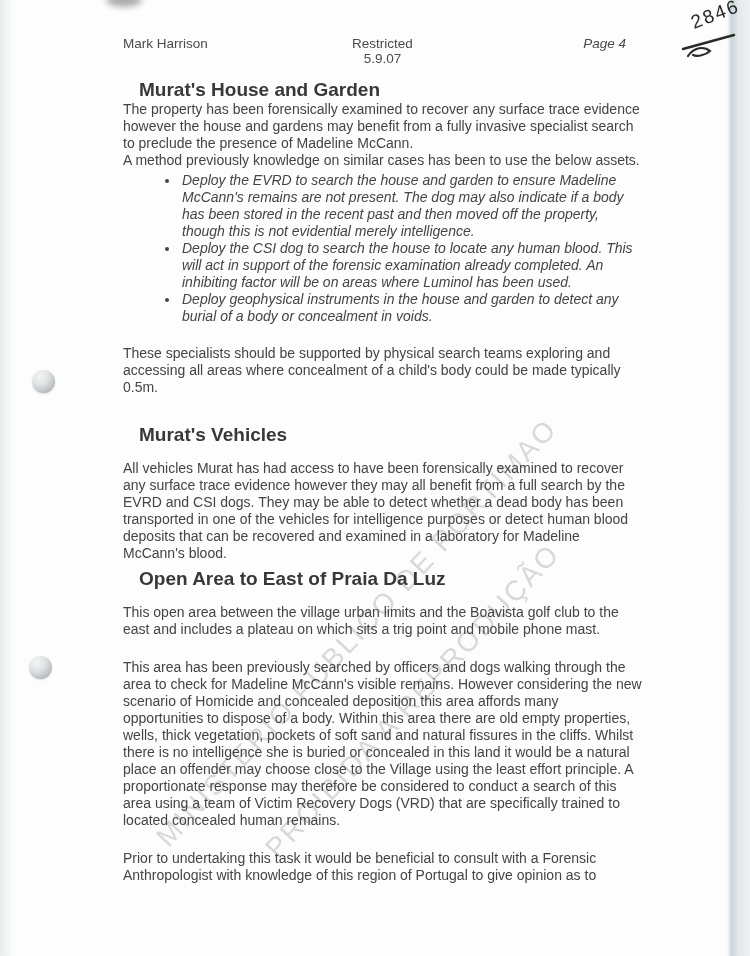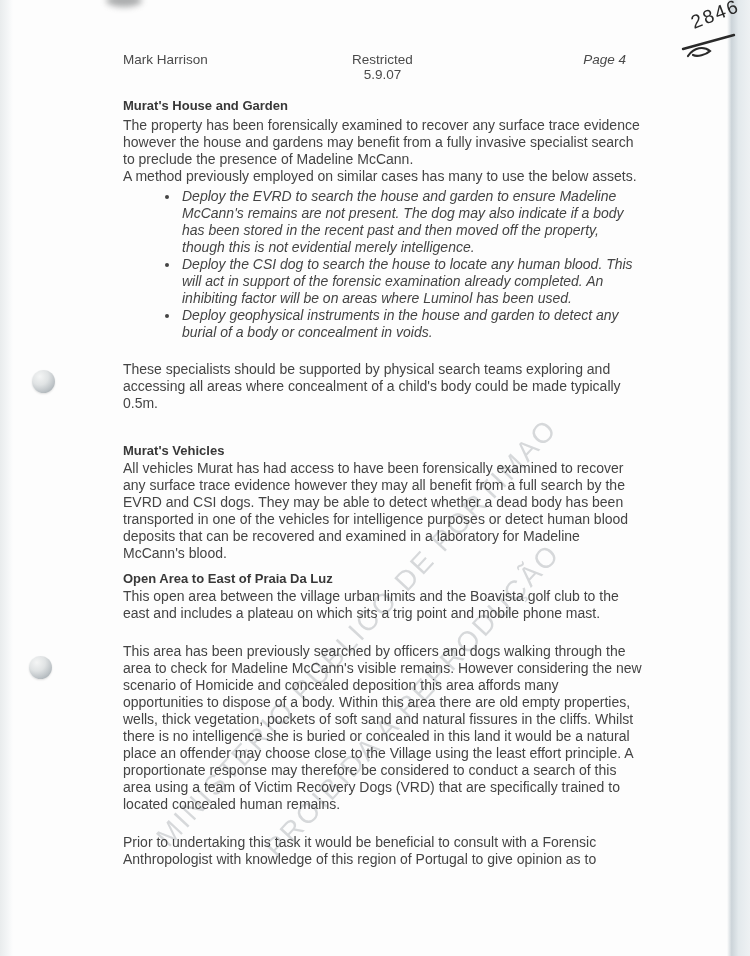--- a/index.html
+++ b/index.html
@@ -27,26 +27,26 @@
     font-size:28px;letter-spacing:2.5px;color:#b7bbbf;opacity:.55;
     transform-origin:center;}
   .wm1{left:357px;top:633px;transform:translate(-50%,-50%) rotate(-47deg);}
   .wm2{left:413px;top:701px;transform:translate(-50%,-50%) rotate(-47deg);}
   
   .hand{position:absolute;left:676px;top:2px;width:72px;height:64px;z-index:3;}
   .hand .num{display:block;transform:rotate(-21deg);font-size:19px;color:#2a2a2a;
     letter-spacing:2px;margin-left:14px;}
   .hand svg{position:absolute;left:4px;top:30px;}
   
-  .col{position:absolute;left:123px;top:52px;width:519px;z-index:2;
+  .col{position:absolute;left:123px;top:36px;width:519px;z-index:2;
     font-size:14px;line-height:17px;}
   .hdr{display:grid;grid-template-columns:1fr auto 1fr;font-size:13.5px;line-height:15px;color:#4a4a4a;}
   .hdr .c{text-align:center;}
   .hdr .r{text-align:right;padding-right:16px;font-style:italic;}
-  h2{font-size:13px;line-height:18px;margin:0;color:#383838;font-weight:bold;}
+  h2{font-size:19px;line-height:18px;margin:16px;color:#383838;font-weight:bold;}
   p{margin:0;}
   .h-house{margin-top:15px;margin-bottom:2px;}
   ul{margin:3px 0 0 0;padding-left:57px;}
   li{margin:0;padding-left:2px;font-style:italic;}
   .outro{margin-top:20px;}
   .h-vehicles{margin-top:30px;}
   .h-openarea{margin-top:8px;}
   .gap-mid{margin-top:21px;}
   .gap-sm{margin-top:21px;}
 </style>
@@ -80,21 +80,21 @@
       <div class="c">
         <div>Restricted</div>
         <div>5.9.07</div>
       </div>
       <div class="r">Page 4</div>
     </div>
 
     <section>
       <h2 class="h-house">Murat's House and Garden</h2>
       <p>The property has been forensically examined to recover any surface trace evidence however the house and gardens may benefit from a fully invasive specialist search to preclude the presence of Madeline McCann.</p>
-      <p>A method previously employed on similar cases has many to use the below assets.</p>
+      <p>A method previously knowledge on similar cases has been to use the below assets.</p>
       <ul>
         <li>Deploy the EVRD to search the house and garden to ensure Madeline McCann's remains are not present. The dog may also indicate if a body has been stored in the recent past and then moved off the property, though this is not evidential merely intelligence.</li>
         <li>Deploy the CSI dog to search the house to locate any human blood. This will act in support of the forensic examination already completed. An inhibiting factor will be on areas where Luminol has been used.</li>
         <li>Deploy geophysical instruments in the house and garden to detect any burial of a body or concealment in voids.</li>
       </ul>
       <p class="outro">These specialists should be supported by physical search teams exploring and accessing all areas where concealment of a child's body could be made typically 0.5m.</p>
     </section>
 
     <section>
       <h2 class="h-vehicles">Murat's Vehicles</h2>

